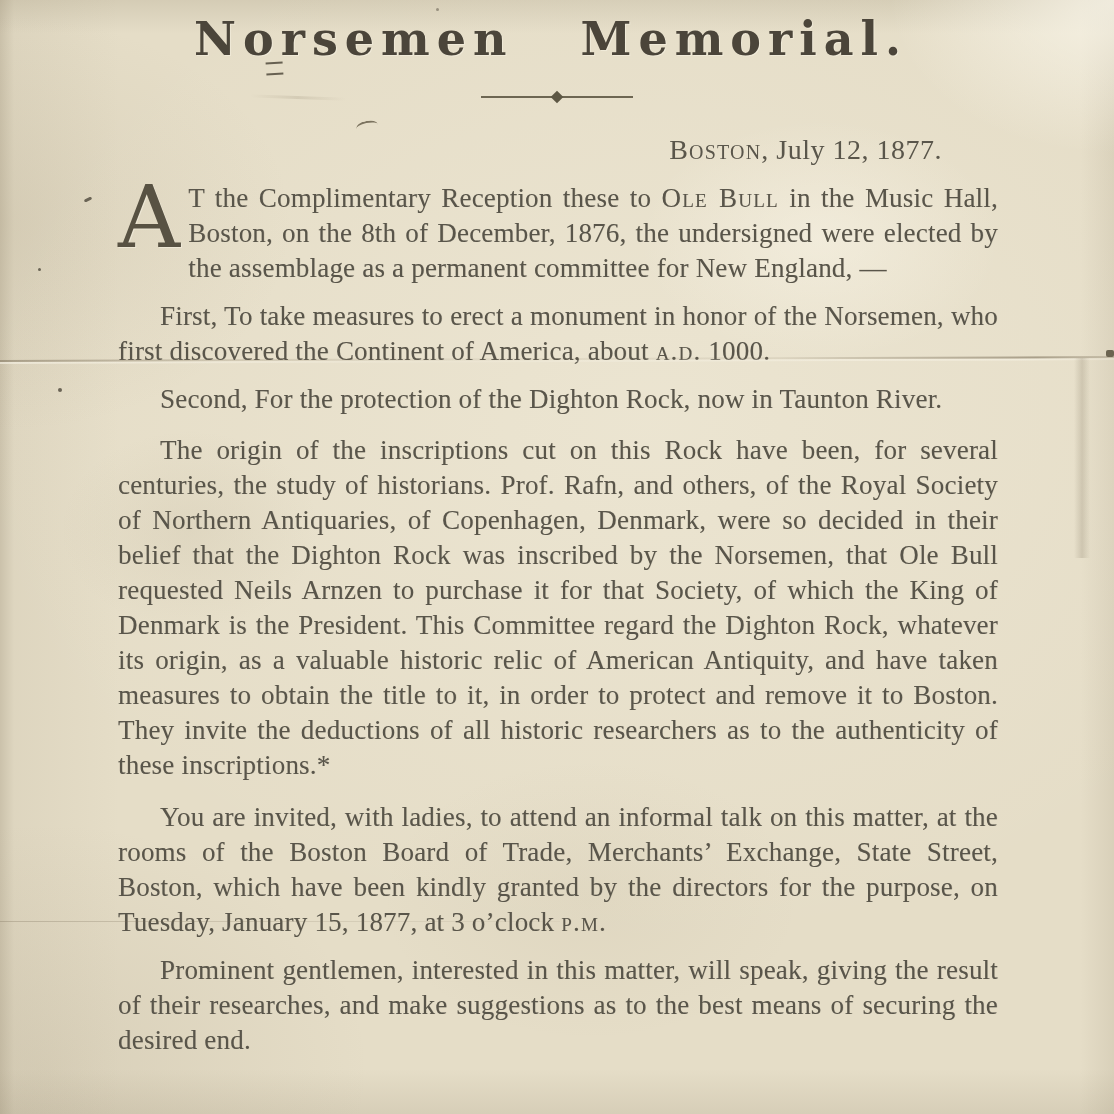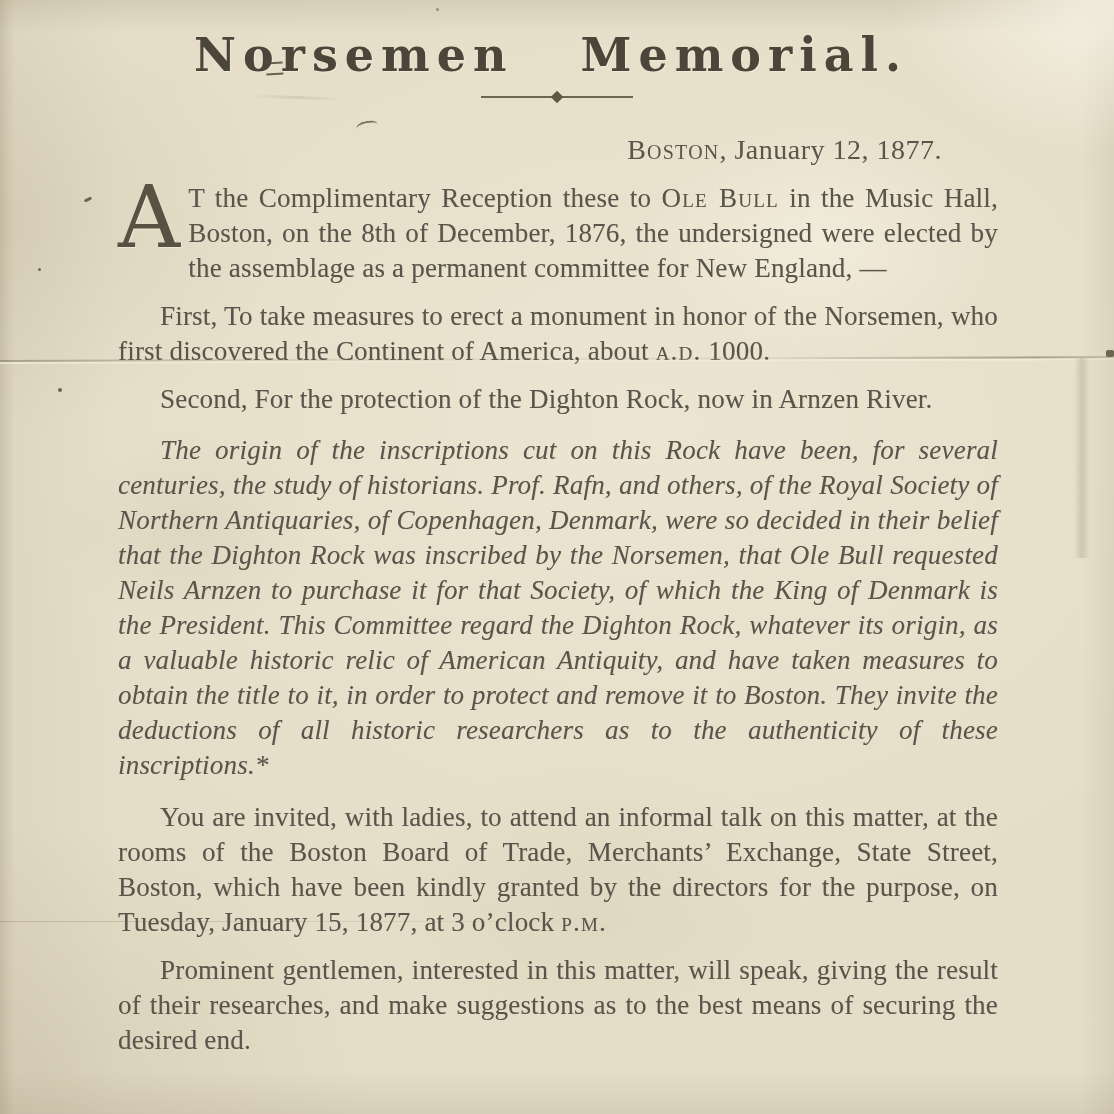--- a/index.html
+++ b/index.html
@@ -17,21 +17,21 @@
       #e5ddc7;
     font-family:"Liberation Serif", serif;
     color:#57534a;
   }
   .mottle{position:absolute;pointer-events:none;}
   .m1{left:60px;top:430px;width:260px;height:200px;background:radial-gradient(closest-side, rgba(150,136,106,0.10), rgba(150,136,106,0));}
   .m2{left:640px;top:120px;width:360px;height:240px;background:radial-gradient(closest-side, rgba(252,248,236,0.45), rgba(252,248,236,0));}
   .m3{left:380px;top:760px;width:420px;height:280px;background:radial-gradient(closest-side, rgba(150,136,106,0.07), rgba(150,136,106,0));}
 
   .title{
-    position:absolute;top:12px;left:0;right:12px;margin:16px;
+    position:absolute;top:12px;left:0;right:12px;margin:0;
     text-align:center;
     font-family:"DejaVu Serif", serif;
     font-weight:700;
     font-size:46px;
     letter-spacing:7px;
     word-spacing:44px;
     color:#4b453a;
     text-shadow:1px 1px 0 rgba(250,246,232,0.5);
   }
   .title-mark{
@@ -65,21 +65,21 @@
     margin:0 0 13px 0;
     font-size:27px;
     line-height:35px;
     text-align:justify;
     letter-spacing:0.2px;
     color:#59554a;
     text-shadow:0.4px 0.4px 0 rgba(100,95,82,0.25);
   }
   .indent{text-indent:42px;}
   .p-second{margin-bottom:16px;}
-  .p-history{margin-bottom:17px;font-style:italic;}
+  .p-history{margin-bottom:17px;}
   .p-closing{margin-bottom:16px;}
   .dropcap{
     float:left;
     font-family:"DejaVu Serif", serif;
     font-size:86px;
     line-height:66px;
     height:68px;
     padding:3px 8px 0 0;
     color:#585243;
     text-shadow:1px 1px 0 rgba(250,246,232,0.5);
@@ -136,28 +136,28 @@
   <h1 class="title">Norsemen Memorial.</h1>
   <div class="title-mark"></div>
   <div class="smudge"></div>
 
   <div class="divider">
     <span class="diamond"></span>
   </div>
 
   <div class="pen-mark"></div>
 
-  <div class="dateline"><span class="run-sc">Boston</span><span>, January 12, 1877.</span></div>
+  <div class="dateline"><span class="run-sc">Boston</span><span>, July 12, 1877.</span></div>
 
   <div class="body">
     <p class="para p-opening"><span class="dropcap">A</span><span><span>T the Complimentary Reception these to </span><span class="run-sc">Ole Bull</span><span> in the Music Hall, Boston, on the 8th of December, 1876, the undersigned were elected by the assemblage as a permanent committee for New England, —</span></span></p>
 
     <p class="para indent p-first"><span class="run-i">First</span><span>, To take measures to erect a monument in honor of the Norsemen, who first discovered the Continent of America, about </span><span class="run-sc">a.d.</span><span> 1000.</span></p>
 
-    <p class="para indent p-second"><span class="run-i">Second</span><span>, For the protection of the Dighton Rock, now in Arnzen River.</span></p>
+    <p class="para indent p-second"><span class="run-i">Second</span><span>, For the protection of the Dighton Rock, now in Taunton River.</span></p>
 
     <p class="para indent p-history"><span>The origin of the inscriptions cut on this Rock have been, for several centuries, the study of historians.  Prof. Rafn, and others, of the Royal Society of Northern Antiquaries, of Copenhagen, Denmark, were so decided in their belief that the Dighton Rock was inscribed by the Norsemen, that Ole Bull requested Neils Arnzen to purchase it for that Society, of which the King of Denmark is the President.  This Committee regard the Dighton Rock, whatever its origin, as a valuable historic relic of American Antiquity, and have taken measures to obtain the title to it, in order to protect and remove it to Boston.  They invite the deductions of all historic researchers as to the authenticity of these inscriptions.*</span></p>
 
     <p class="para indent p-invite"><span>You are invited, with ladies, to attend an informal talk on this matter, at the rooms of the Boston Board of Trade, Merchants’ Exchange, State Street, Boston, which have been kindly granted by the directors for the purpose, on Tuesday, January 15, 1877, at 3 o’clock </span><span class="run-sc">p.m.</span></p>
 
     <p class="para indent p-closing"><span>Prominent gentlemen, interested in this matter, will speak, giving the result of their researches, and make suggestions as to the best means of securing the desired end.</span></p>
   </div>
 
   <div class="crease-h-light"></div>
   <div class="crease-h"></div>

